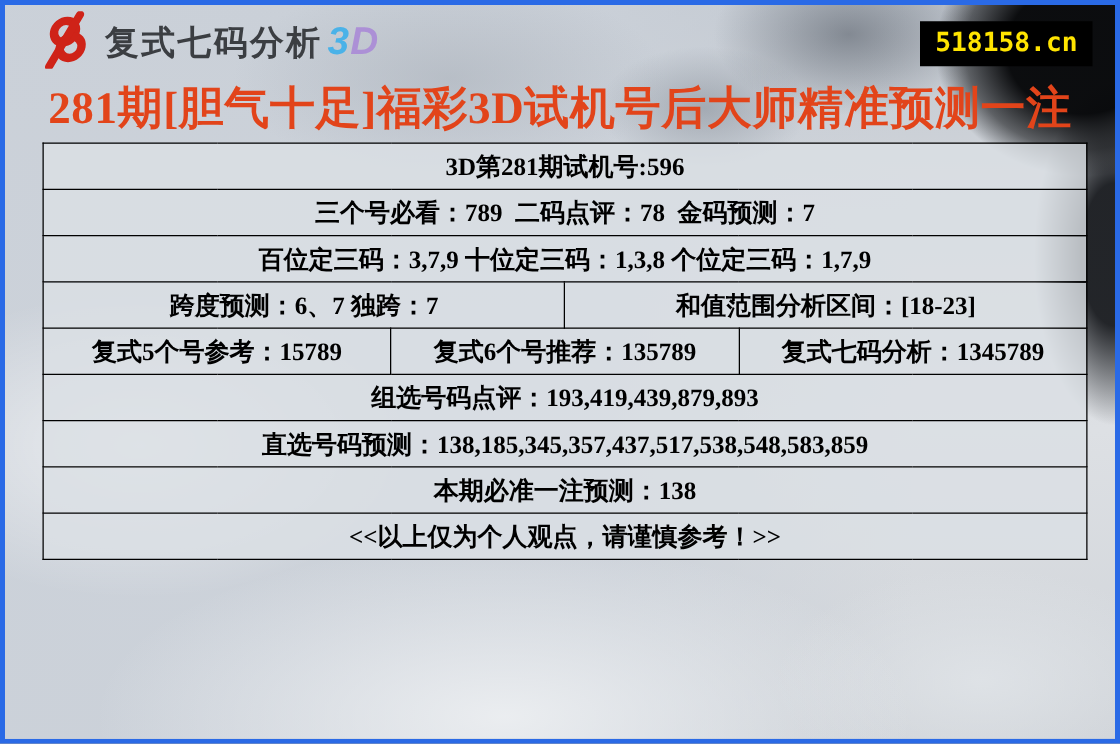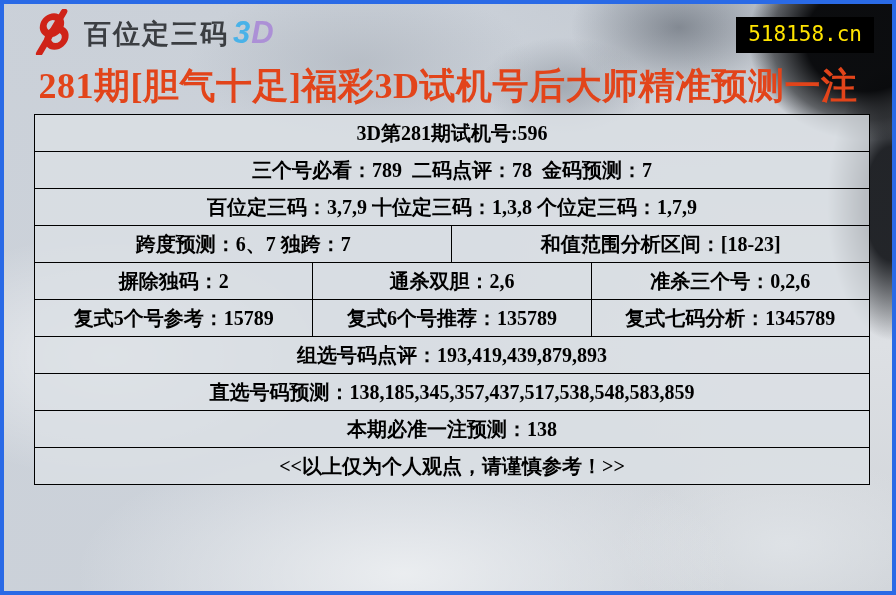--- a/index.html
+++ b/index.html
@@ -35,21 +35,21 @@
     font-weight:800;font-size:27px;color:#3b3e42;letter-spacing:2px;
   }
   .brand-3d{font-family:"Liberation Sans","DejaVu Sans",sans-serif;
     font-style:italic;font-weight:800;font-size:31px;letter-spacing:1px;}
   .b3{color:#4ab2e8;}
   .bd{color:#ac90d6;}
   .badge{
     position:absolute;right:18px;top:13px;z-index:3;
     background:#000;color:#ffe400;
     font-family:"DejaVu Sans Mono","Liberation Mono",monospace;
-    font-weight:400;font-size:21px;
+    font-weight:700;font-size:21px;
     padding:7px 12px 8px 12px;line-height:1;
   }
   .title{
     position:absolute;left:0;right:0;top:54px;z-index:2;margin:4px;
     text-align:center;
     font-family:"Liberation Serif","DejaVu Serif",serif;
     font-weight:700;font-size:36px;line-height:48px;
     color:#e2441a;letter-spacing:0.5px;white-space:nowrap;
   }
   table.grid{
@@ -75,21 +75,21 @@
 
   <div class="header">
     <svg class="logo" viewBox="0 0 48 48">
       <g stroke="#cf2318" stroke-width="7" fill="none" stroke-linecap="round" transform="skewX(-10) translate(8,0)">
         <circle cx="20" cy="17" r="9"></circle>
         <circle cx="27" cy="30" r="9"></circle>
         <path d="M12 46 L30 3"></path>
       </g>
     </svg>
     <div class="brand">
-      <span class="brand-cn">百位定三码</span>
+      <span class="brand-cn">复式七码分析</span>
       <span class="brand-3d"><span class="b3">3</span><span class="bd">D</span></span>
     </div>
     <div class="badge">518158.cn</div>
   </div>
 
   <h1 class="title">281期[胆气十足]福彩3D试机号后大师精准预测一注</h1>
 
   <table class="grid">
     <colgroup>
       <col style="width:16.666%">
@@ -107,25 +107,20 @@
         <td colspan="6">三个号必看：789  二码点评：78  金码预测：7</td>
       </tr>
       <tr>
         <td colspan="6">百位定三码：3,7,9 十位定三码：1,3,8 个位定三码：1,7,9</td>
       </tr>
       <tr>
         <td colspan="3">跨度预测：6、7 独跨：7</td>
         <td colspan="3">和值范围分析区间：[18-23]</td>
       </tr>
       <tr>
-        <td colspan="2">摒除独码：2</td>
-        <td colspan="2">通杀双胆：2,6</td>
-        <td colspan="2">准杀三个号：0,2,6</td>
-      </tr>
-      <tr>
         <td colspan="2">复式5个号参考：15789</td>
         <td colspan="2">复式6个号推荐：135789</td>
         <td colspan="2">复式七码分析：1345789</td>
       </tr>
       <tr>
         <td colspan="6">组选号码点评：193,419,439,879,893</td>
       </tr>
       <tr>
         <td colspan="6">直选号码预测：138,185,345,357,437,517,538,548,583,859</td>
       </tr>

